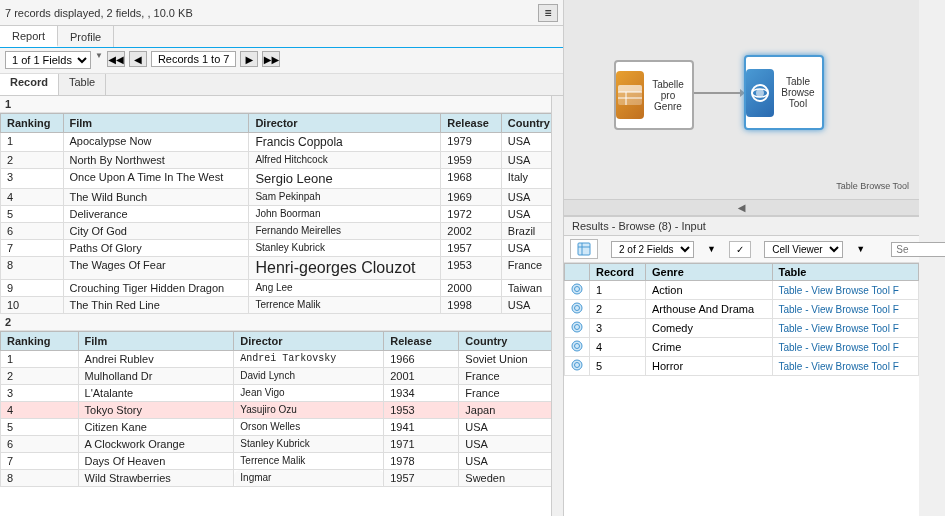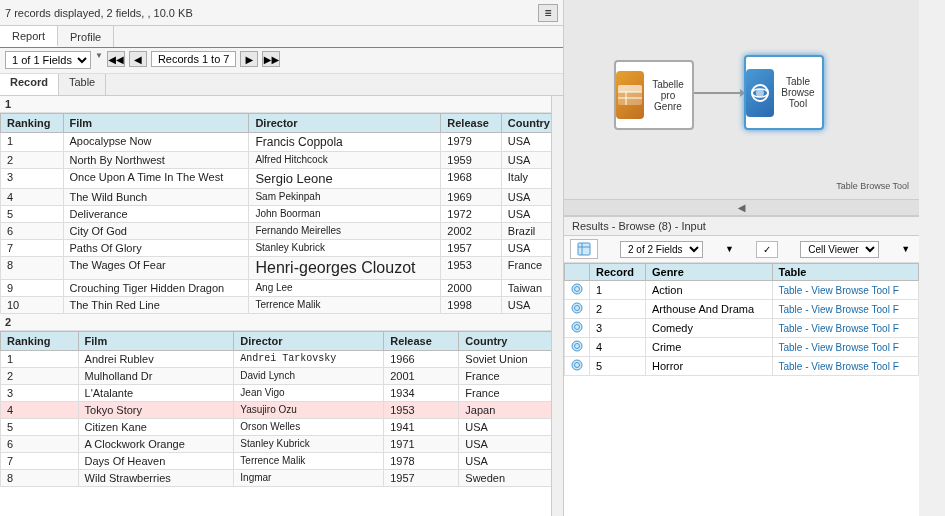--- a/index.html
+++ b/index.html
@@ -229,21 +229,21 @@
       font-size: 11px;
       color: #333;
       display: flex;
       align-items: center;
       gap: 4px;
     }
 
     .bottom-toolbar {
       display: flex;
       align-items: center;
-      gap: 22px;
+      gap: 13px;
       padding: 3px 6px;
       border-bottom: 1px solid #ddd;
       background: #f8f8f8;
     }
     .bottom-toolbar-btn {
       display: flex;
       align-items: center;
       gap: 2px;
       padding: 2px 6px;
       background: #fff;

